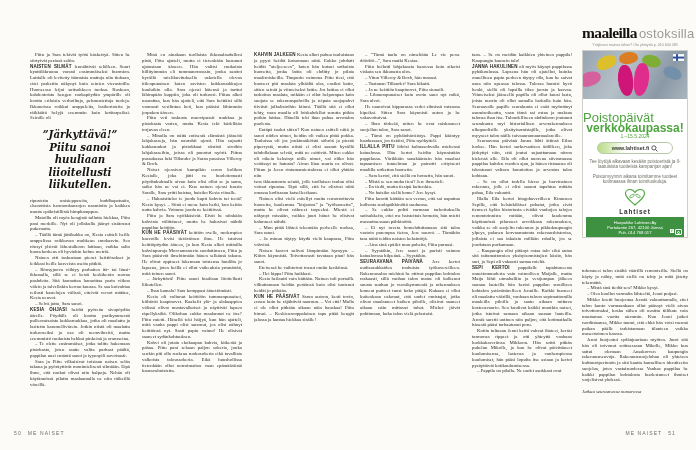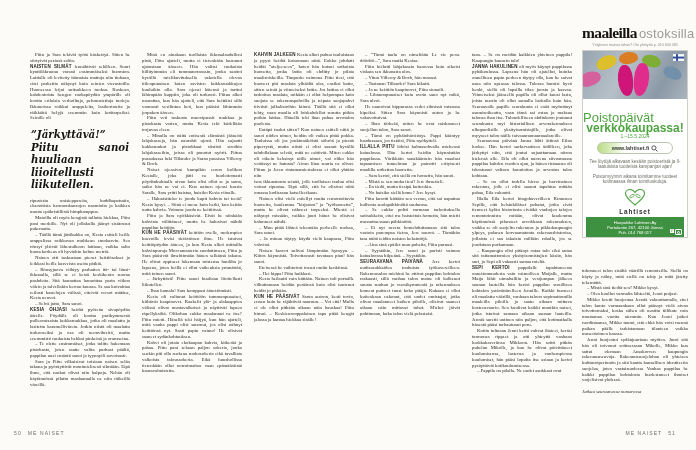--- a/index.html
+++ b/index.html
@@ -7,21 +7,21 @@
   .spread{position:relative;width:696px;height:450px;background:#fcfbf8;overflow:hidden;
           font-family:"Liberation Serif",serif;color:#2b2a27;}
   
   .col{position:absolute;top:52px;width:100px;height:372px;overflow:hidden;
        font-size:4.8px;line-height:5.75px;text-align:justify;}
   .c1{left:30px}.c2{left:142px}.c3{left:254px}.c4{left:360px}.c5{left:472px}
   .para{margin:0;text-indent:5px;}
   .para.cont,.para.leadp{text-indent:0;}
   .lead{font-family:"Liberation Sans",sans-serif;font-weight:bold;font-size:4.5px;letter-spacing:.15px;}
   .pullquote{font-family:"DejaVu Serif",serif;font-style:italic;font-weight:600;
-             font-size:10.2px;line-height:12.5px;text-indent:0;
+             font-size:10.2px;line-height:12.5px;text-align:center;text-indent:0;
              margin:7px 1px 7px;color:#171512;}
   .cont-note{font-style:italic;text-indent:0;margin-top:6px;}
   
   .footer{position:absolute;top:430px;font-family:"Liberation Sans",sans-serif;
           font-size:5px;letter-spacing:1.1px;color:#6e6e6a;}
   .footer-left{left:14px;}
   .footer-right{right:20px;}
   .footer span{margin:0 6px 0 0;}
   .footer-right span{margin:0 0 0 6px;}
   

